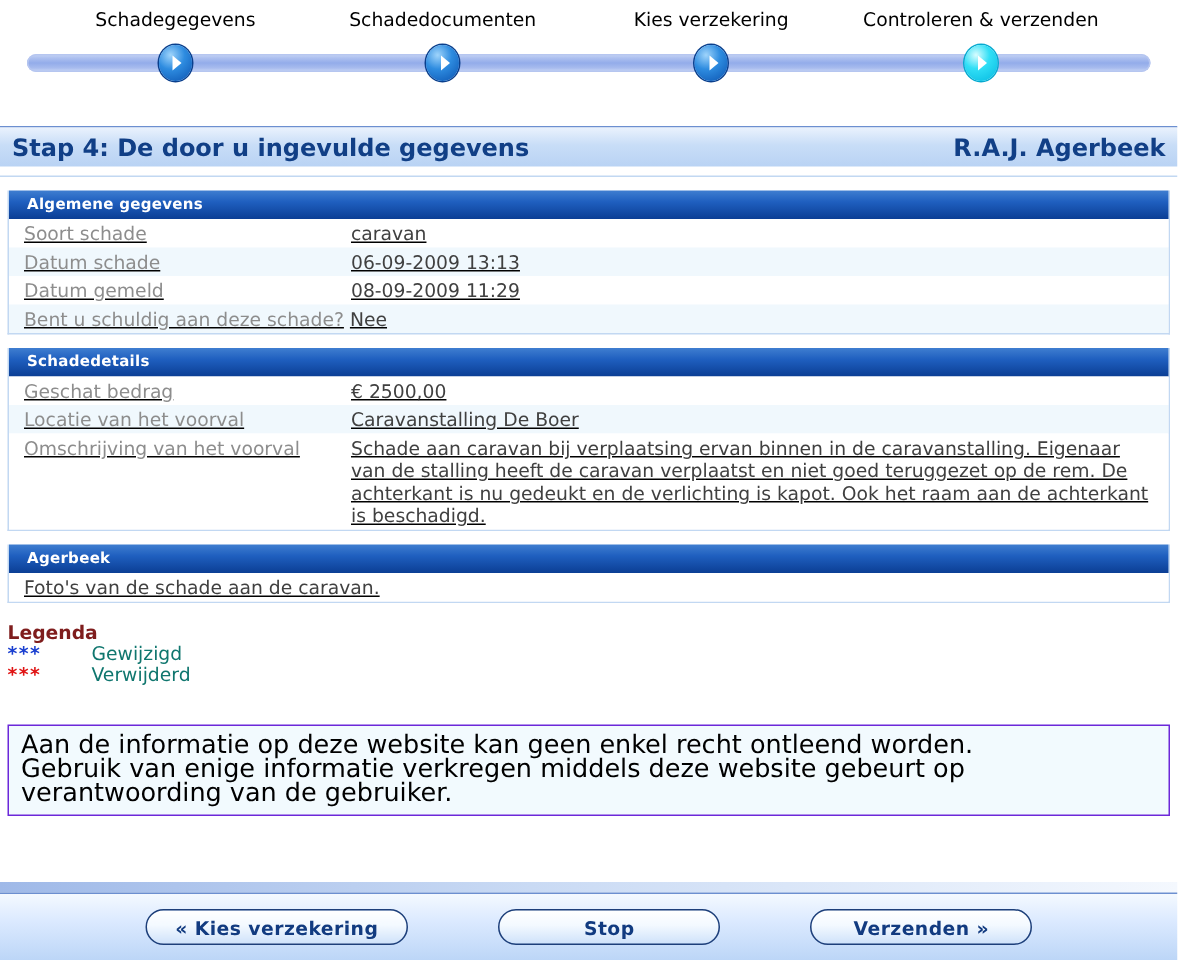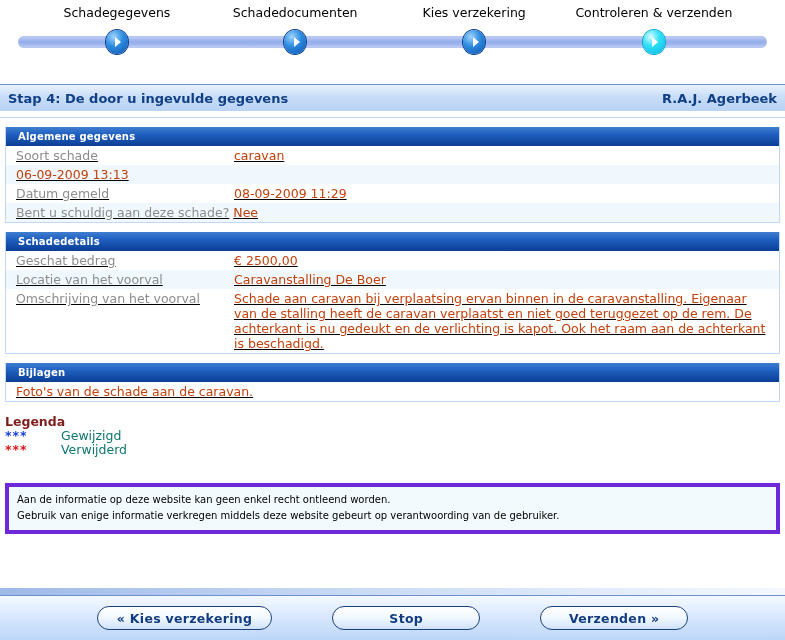--- a/index.html
+++ b/index.html
@@ -93,21 +93,21 @@
   }
   #stepbar {
     height: 26px;
     background: linear-gradient(to bottom, #eaf2fd 0%, #c8ddf7 45%, #b9d3f4 100%);
     display: flex;
     align-items: center;
     justify-content: space-between;
     padding: 0 8px;
     box-sizing: border-box;
     font-weight: bold;
-    font-size: 13px;
+    font-size: 16px;
     color: #113f86;
   }
   #stepbar .sb-right { color: #113f86; }
 
   .spacer-thin { height: 6px; }
 
   
   #content {
     padding: 0 5px;
     box-sizing: border-box;
@@ -139,21 +139,21 @@
   .cell-label {
     color: #8d8d8d;
     width: 218px;
     flex: 0 0 218px;
     font-size: 12.5px;
     line-height: 15px;
     white-space: nowrap;
   }
   .cell-label.auto { width: auto; flex: 0 0 auto; padding-right: 4px; }
   .cell-value {
-    color: #c2410c;
+    color: #404040;
     font-size: 12.5px;
     line-height: 15px;
     flex: 1 1 auto;
     padding-right: 8px;
   }
 
   
   #legenda {
     padding: 4px 0 0 5px;
   }
@@ -175,24 +175,24 @@
     font-weight: bold;
     letter-spacing: 1px;
   }
   .legenda-mark.changed { color: #1a3fd0; }
   .legenda-mark.removed { color: #e01414; }
   .legenda-text { color: #0f766e; }
 
   
   #disclaimer-wrap { padding: 0 5px; margin-top: 26px; }
   #disclaimer {
-    border: 4px solid #6d28d9;
+    border: 1px solid #6d28d9;
     background: #f2fafe;
     padding: 5px 8px 6px 8px;
-    font-size: 10px;
+    font-size: 17px;
     line-height: 16px;
     color: #000000;
   }
 
   
   #footer-rule-top {
     position: absolute;
     left: 0; right: 0;
     top: 588px;
     height: 7px;
@@ -281,20 +281,21 @@
 <div style="height:9px"></div>
 
 <div id="content">
     <div class="panel">
       <div class="panel-head">Algemene gegevens</div>
       <div class="row plain">
         <div class="cell-label">Soort schade</div>
         <div class="cell-value">caravan</div>
       </div>
       <div class="row alt">
+        <div class="cell-label">Datum schade</div>
         <div class="cell-value">06-09-2009 13:13</div>
       </div>
       <div class="row plain">
         <div class="cell-label">Datum gemeld</div>
         <div class="cell-value">08-09-2009 11:29</div>
       </div>
       <div class="row alt">
         <div class="cell-label auto">Bent u schuldig aan deze schade?</div>
         <div class="cell-value">Nee</div>
       </div>
@@ -308,21 +309,21 @@
       <div class="row alt">
         <div class="cell-label">Locatie van het voorval</div>
         <div class="cell-value">Caravanstalling De Boer</div>
       </div>
       <div class="row plain">
         <div class="cell-label">Omschrijving van het voorval</div>
         <div class="cell-value">Schade aan caravan bij verplaatsing ervan binnen in de caravanstalling. Eigenaar van de stalling heeft de caravan verplaatst en niet goed teruggezet op de rem. De achterkant is nu gedeukt en de verlichting is kapot. Ook het raam aan de achterkant is beschadigd.</div>
       </div>
     </div>
     <div class="panel">
-      <div class="panel-head">Bijlagen</div>
+      <div class="panel-head">Agerbeek</div>
       <div class="row plain">
         <div class="cell-value">Foto's van de schade aan de caravan.</div>
       </div>
     </div>
   </div>
 
 <div id="legenda">
   <div class="legenda-title">Legenda</div>
   <div id="legenda-items">
       <div class="legenda-row">

